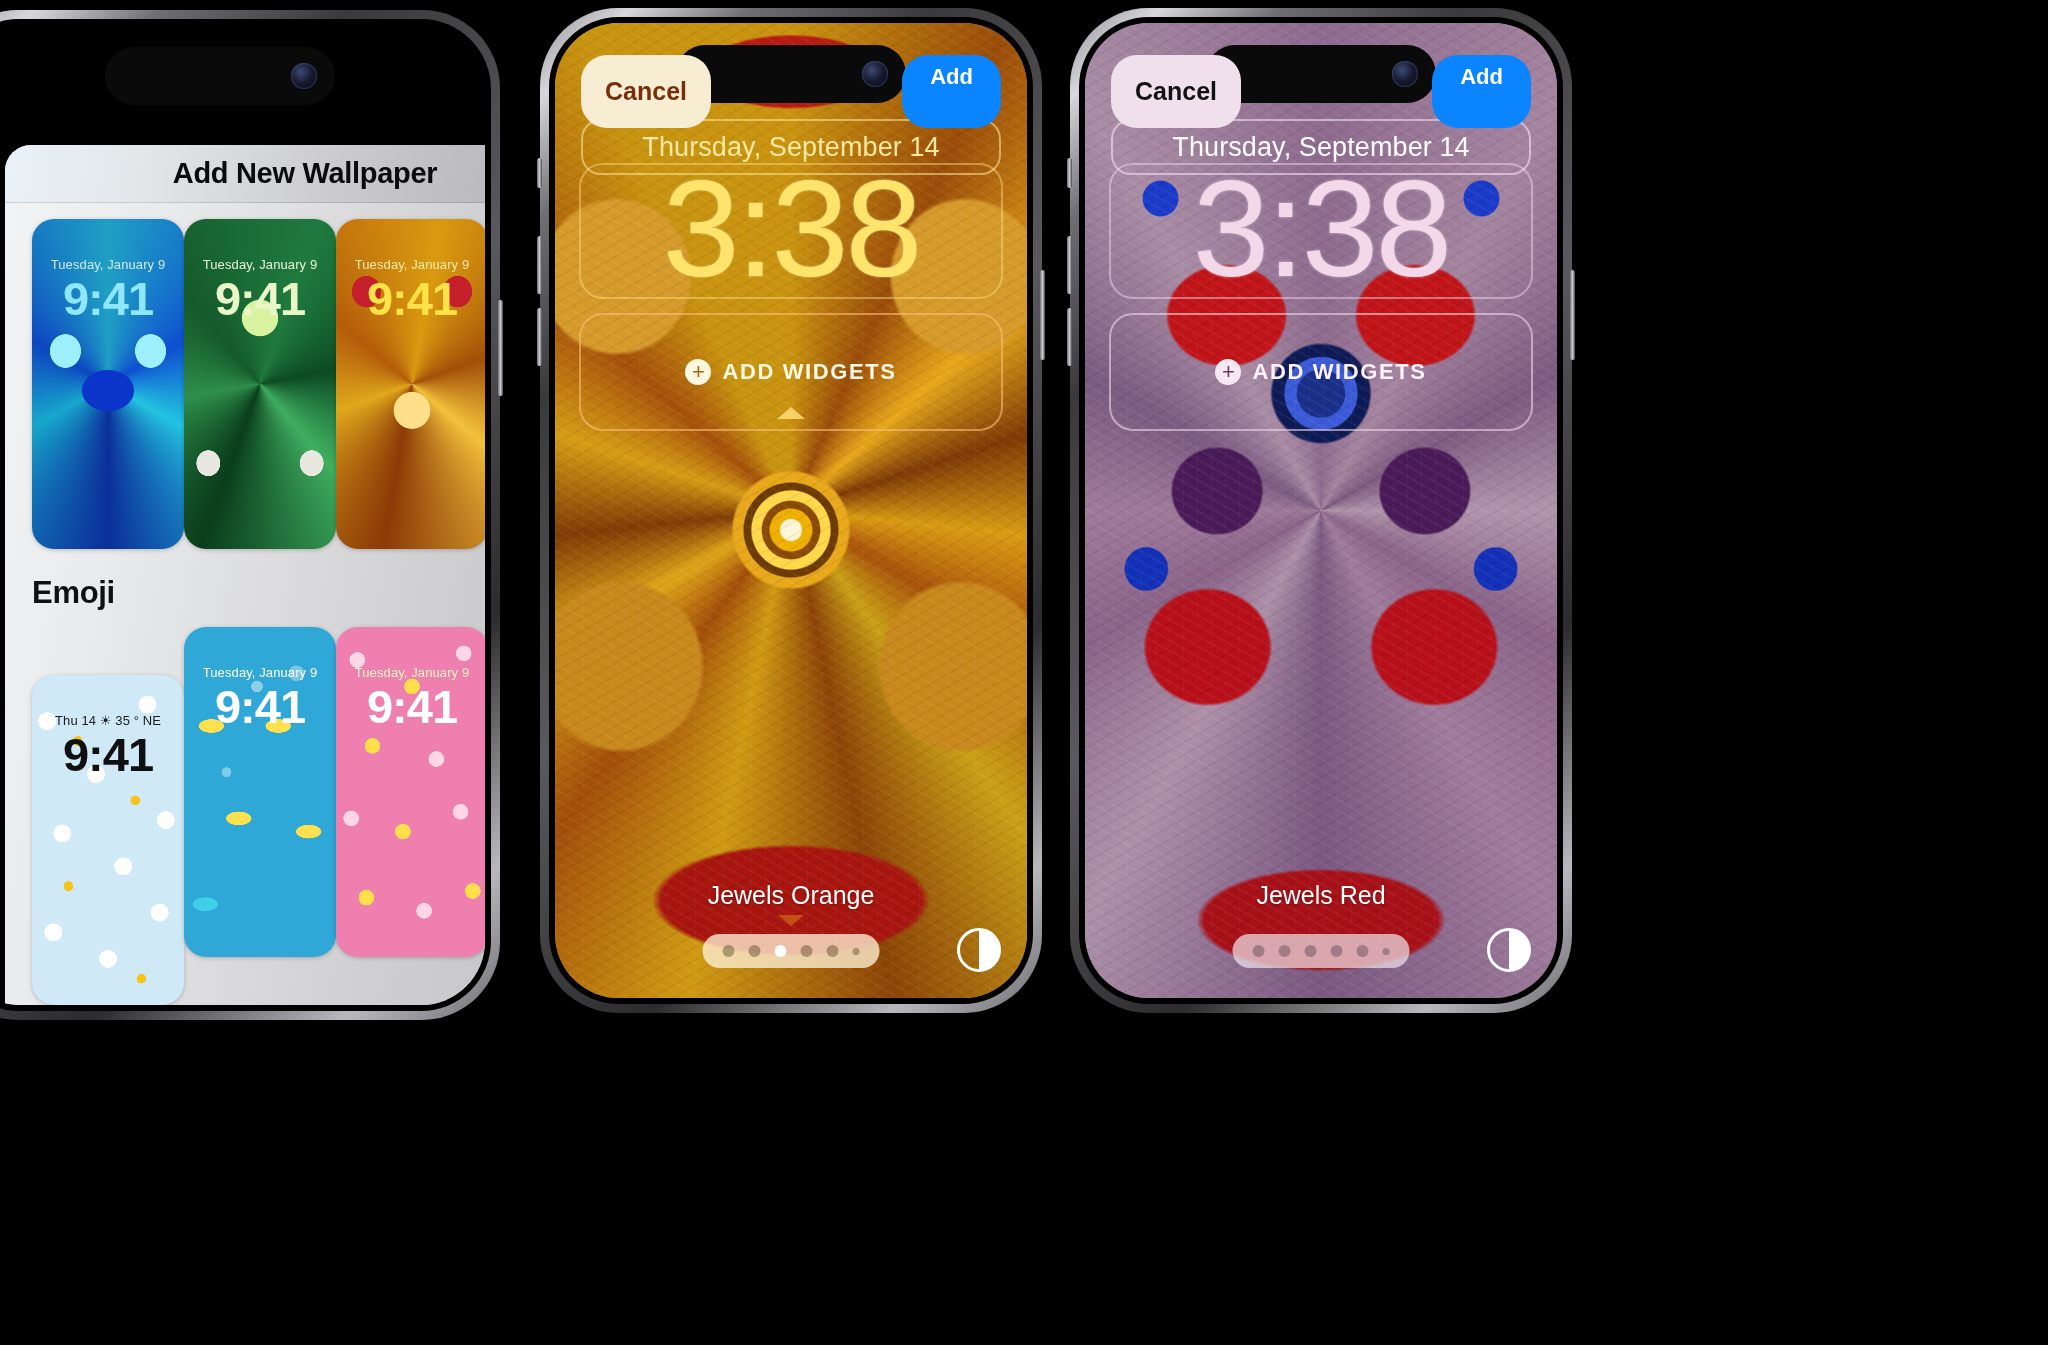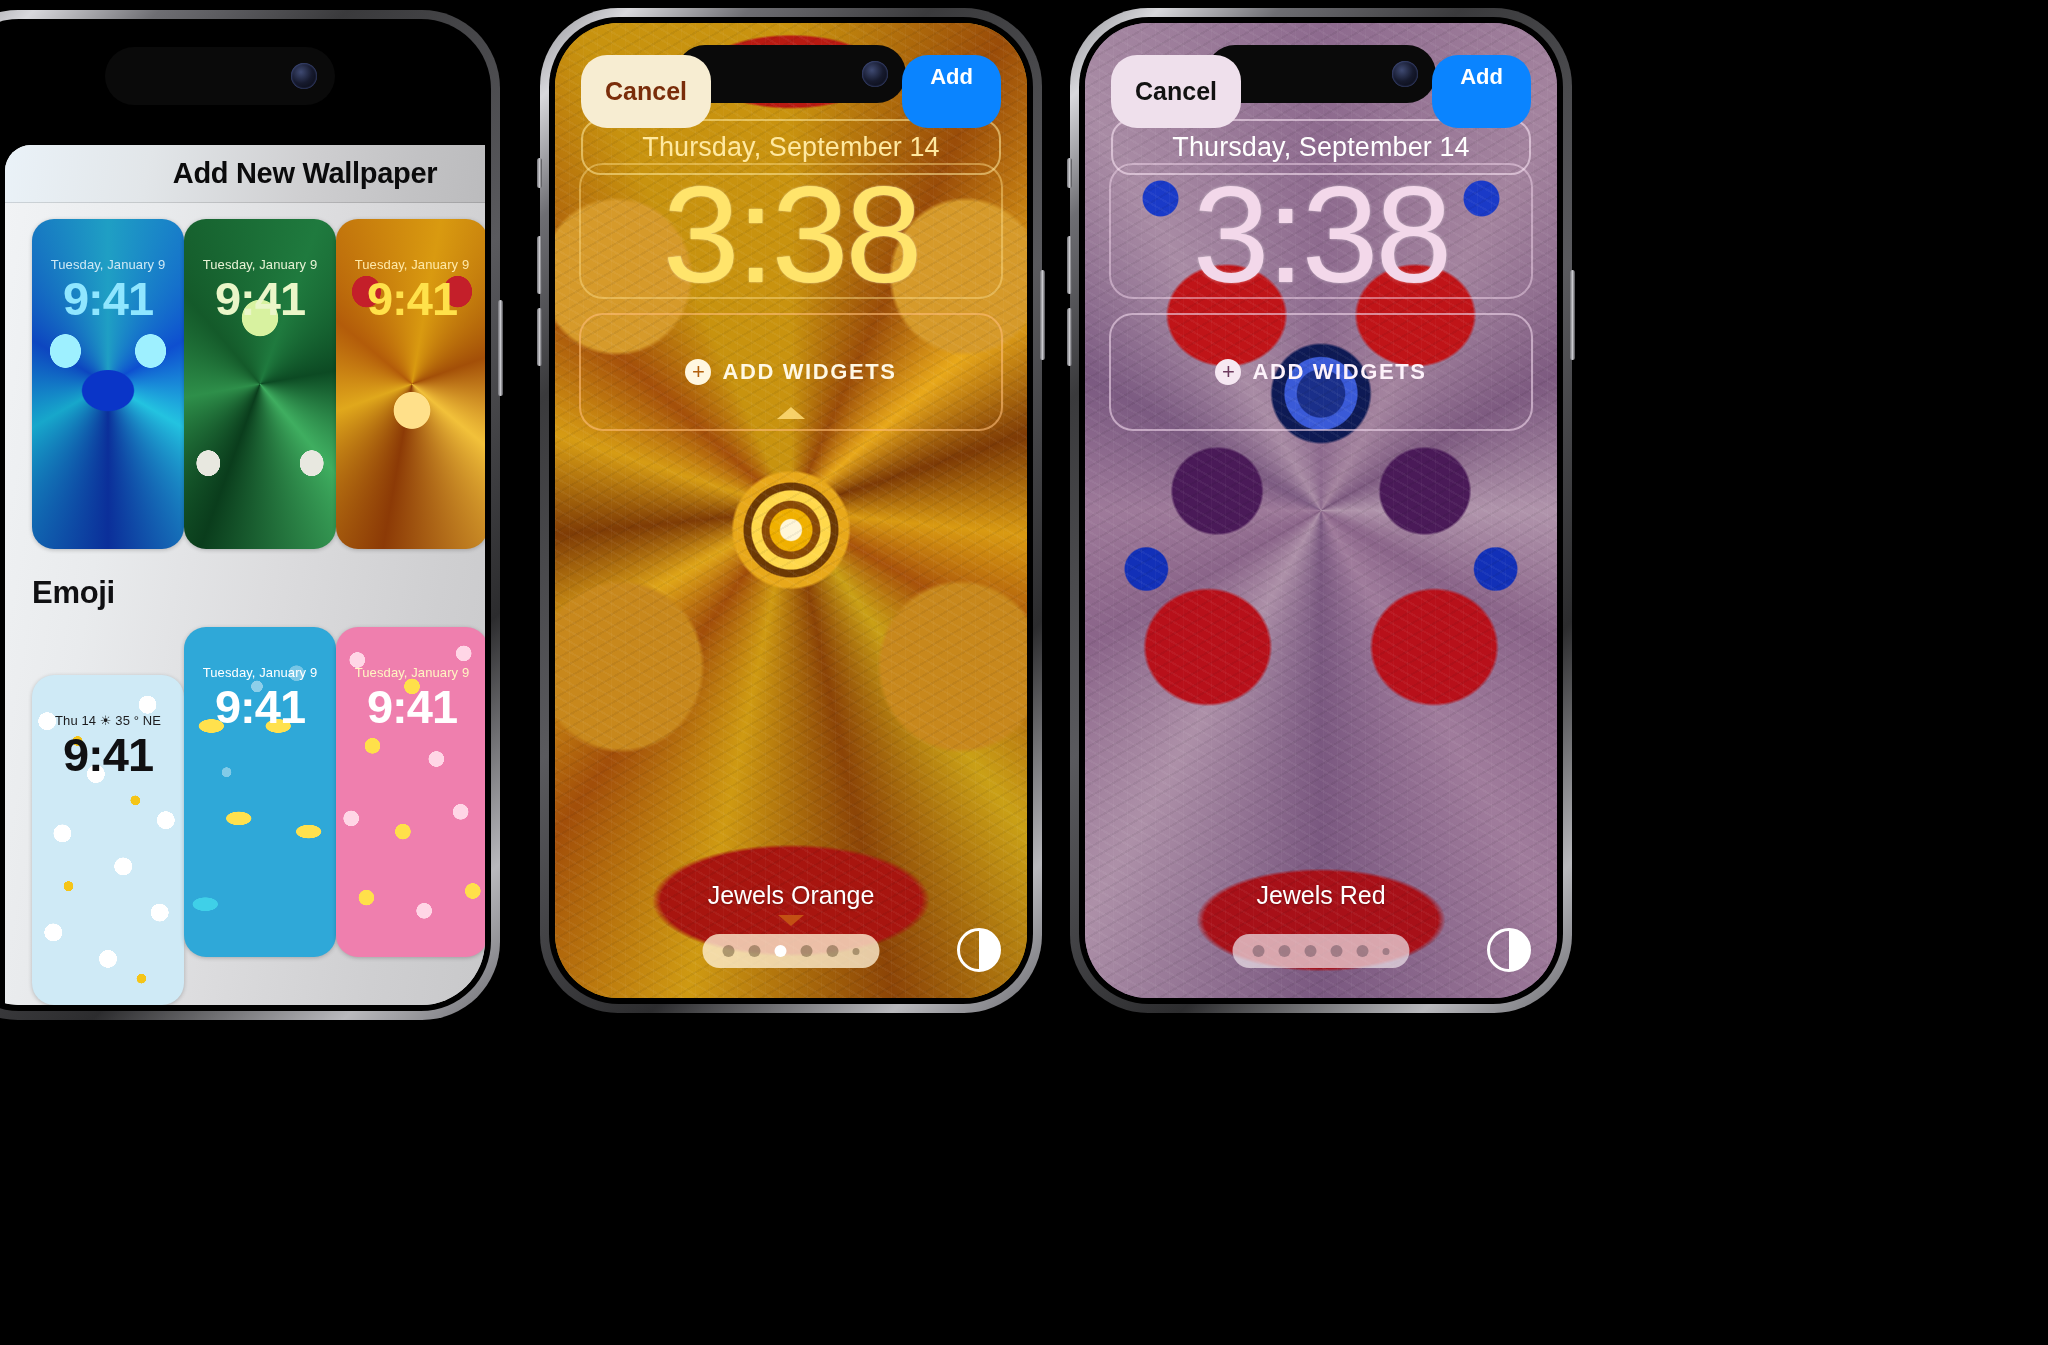--- a/index.html
+++ b/index.html
@@ -226,21 +226,21 @@
   .ls-datebox {
     position: absolute; left: 26px; right: 26px; top: 96px;
     height: 56px; border-radius: 20px;
     display: flex; align-items: center; justify-content: center;
     z-index: 30;
   }
   .ls-date { font-size: 27px; font-weight: 400; letter-spacing: .1px; }
   .ls-timebox {
     position: absolute; left: 24px; right: 24px; top: 140px;
     height: 136px; border-radius: 24px; z-index: 25;
-    display: flex; align-items: flex-start; justify-content: center;
+    display: flex; align-items: flex-end; justify-content: center;
   }
   .ls-time { font-size: 138px; font-weight: 400; letter-spacing: -3px; line-height: 1; }
   .ls-widgetbox {
     position: absolute; left: 24px; right: 24px; top: 290px;
     height: 118px; border-radius: 24px; z-index: 25;
     display: flex; align-items: center; justify-content: center; gap: 11px;
   }
   .aw-plus {
     width: 26px; height: 26px; border-radius: 50%;
     display: flex; align-items: center; justify-content: center;

